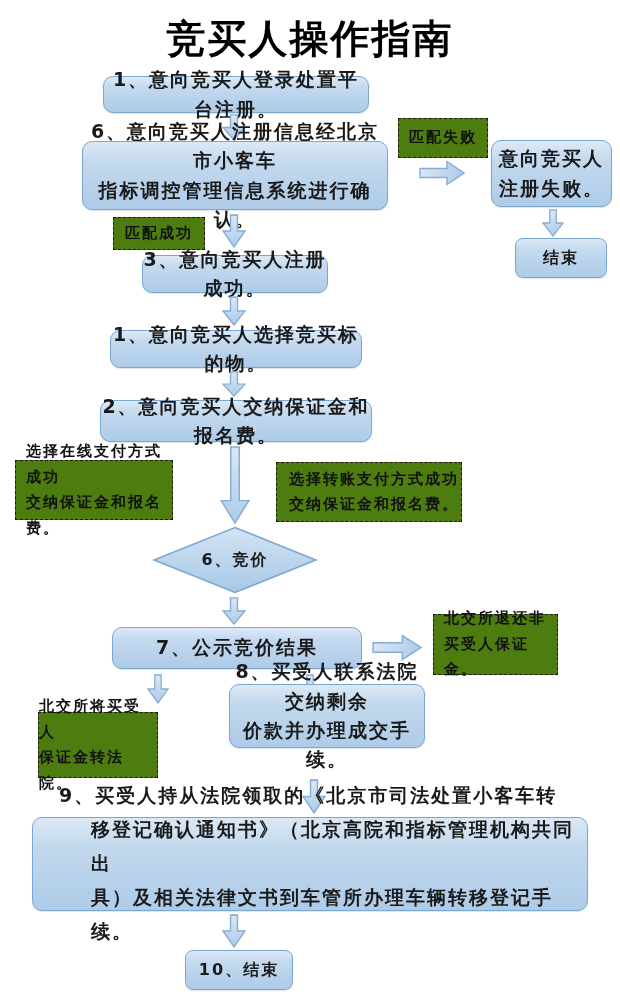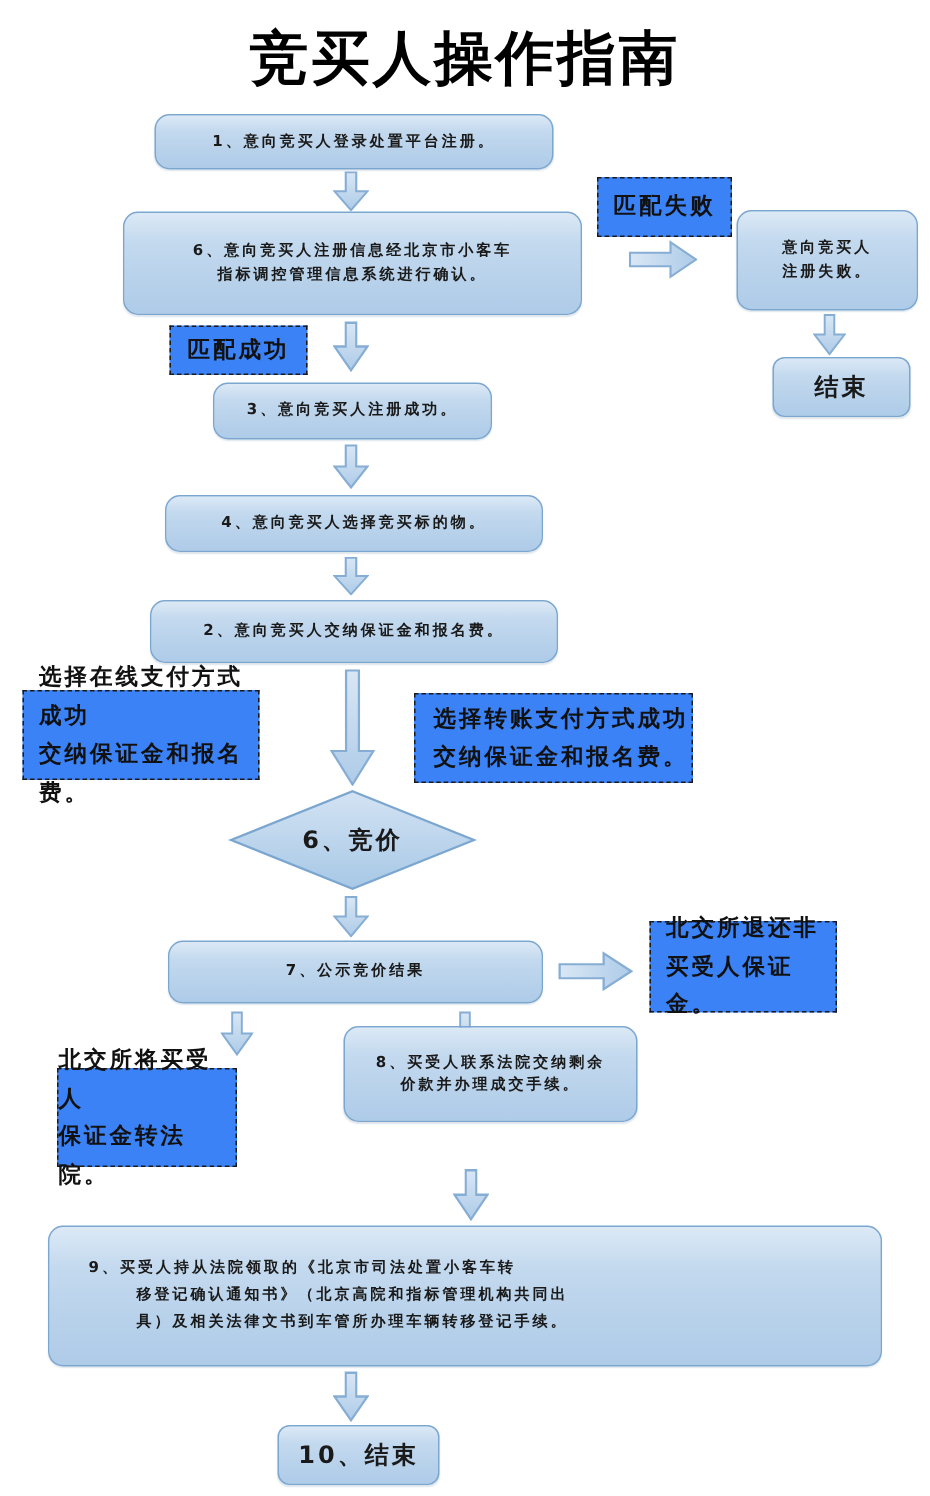--- a/index.html
+++ b/index.html
@@ -10,27 +10,27 @@
   }
   .abs{position:absolute;box-sizing:border-box;}
   .title{
     width:620px;text-align:center;font-size:39px;font-weight:bold;
     letter-spacing:2px;color:#000;
   }
   .node{
     background:linear-gradient(180deg,#dcE9f6 0%,#c3d9ee 30%,#aecbe8 100%);
     border:1.6px solid #7ba6cf;border-radius:10px;
     display:flex;align-items:center;justify-content:center;
-    font-size:10px;font-weight:600;letter-spacing:2px;line-height:1.55;
+    font-size:19px;font-weight:600;letter-spacing:2px;line-height:1.55;
     text-align:center;white-space:pre-line;color:#1a1a1a;
     box-shadow:0 1px 1px rgba(120,150,180,.25);
   }
   .node.small{border-radius:8px;}
   .dashed{
-    background:#3b82f6;border:1.6px dashed #1a1a1a;
+    background:#4d7c0f;border:1.6px dashed #1a1a1a;
     display:flex;align-items:center;justify-content:center;
     font-size:15px;font-weight:600;letter-spacing:2px;line-height:1.7;
     white-space:pre-line;text-align:left;color:#111;
   }
   .dashed.center{text-align:center;}
   .longbox{
     justify-content:flex-start;text-align:left;
     padding:8px 10px 8px 58px;text-indent:-32px;line-height:1.78;
   }
   .diamond-label{
@@ -93,21 +93,21 @@
   <svg class="abs" style="left:222px;top:214px;" width="24" height="34" viewBox="0 0 24 30" preserveAspectRatio="none">
     <polygon points="8.5,1 15.5,1 15.5,15 23,15 12,29 1,15 8.5,15" fill="url(#g-arrow)" stroke="#86add4" stroke-width="1.4"></polygon>
   </svg>
 
   <div class="abs node" style="left:142px;top:255px;width:186px;height:38px;">3、意向竞买人注册成功。</div>
 
   <svg class="abs" style="left:222px;top:296px;" width="24" height="30" viewBox="0 0 24 30" preserveAspectRatio="none">
     <polygon points="8.5,1 15.5,1 15.5,15 23,15 12,29 1,15 8.5,15" fill="url(#g-arrow)" stroke="#86add4" stroke-width="1.4"></polygon>
   </svg>
 
-  <div class="abs node" style="left:110px;top:330px;width:252px;height:38px;">4、意向竞买人选择竞买标的物。</div>
+  <div class="abs node" style="left:110px;top:330px;width:252px;height:38px;">1、意向竞买人选择竞买标的物。</div>
 
   <svg class="abs" style="left:222px;top:371px;" width="24" height="26" viewBox="0 0 24 30" preserveAspectRatio="none">
     <polygon points="8.5,1 15.5,1 15.5,15 23,15 12,29 1,15 8.5,15" fill="url(#g-arrow)" stroke="#86add4" stroke-width="1.4"></polygon>
   </svg>
 
   <div class="abs node" style="left:100px;top:400px;width:272px;height:42px;">2、意向竞买人交纳保证金和报名费。</div>
 
   <svg class="abs" style="left:220px;top:446px;" width="30" height="78" viewBox="0 0 28 80" preserveAspectRatio="none">
     <polygon points="10,1 18,1 18,56 27,56 14,79 1,56 10,56" fill="url(#g-arrow)" stroke="#86add4" stroke-width="1.4"></polygon>
   </svg>

